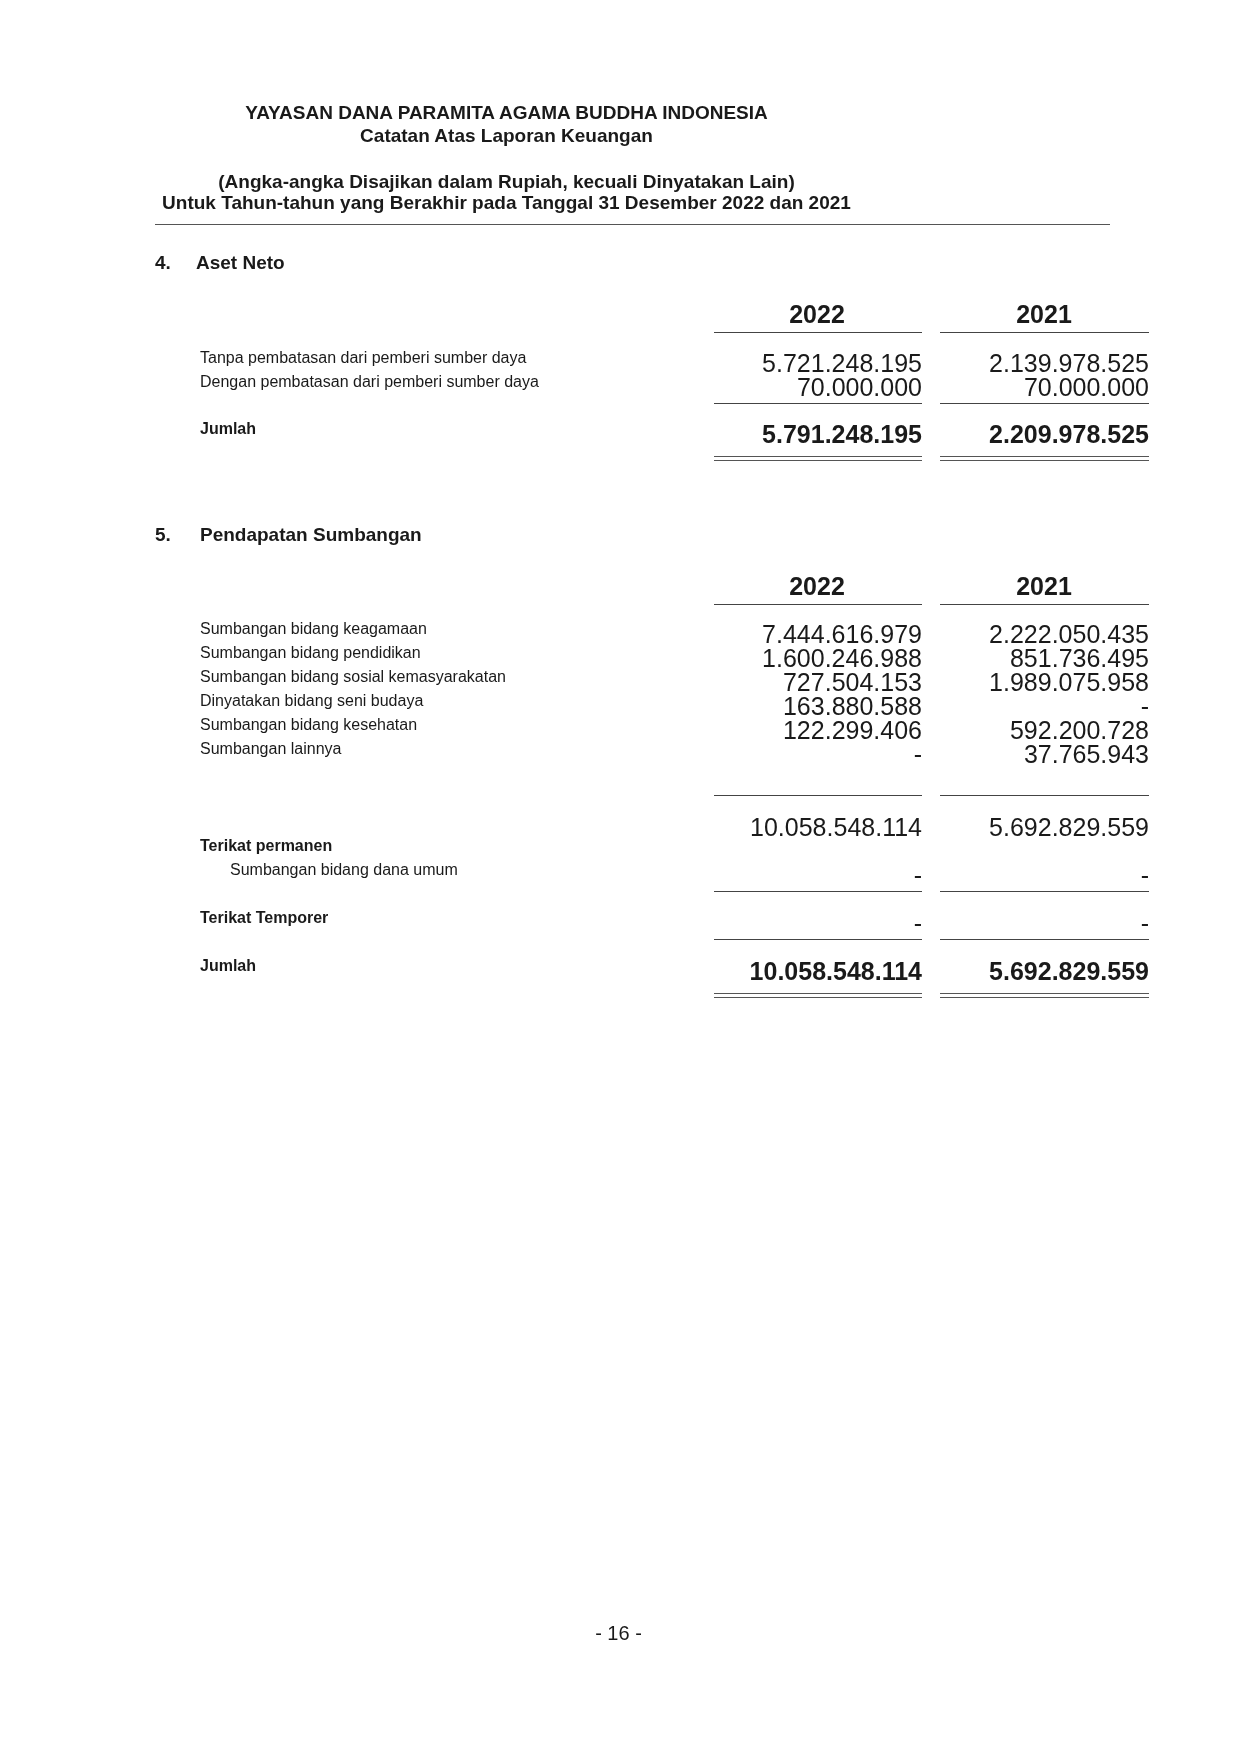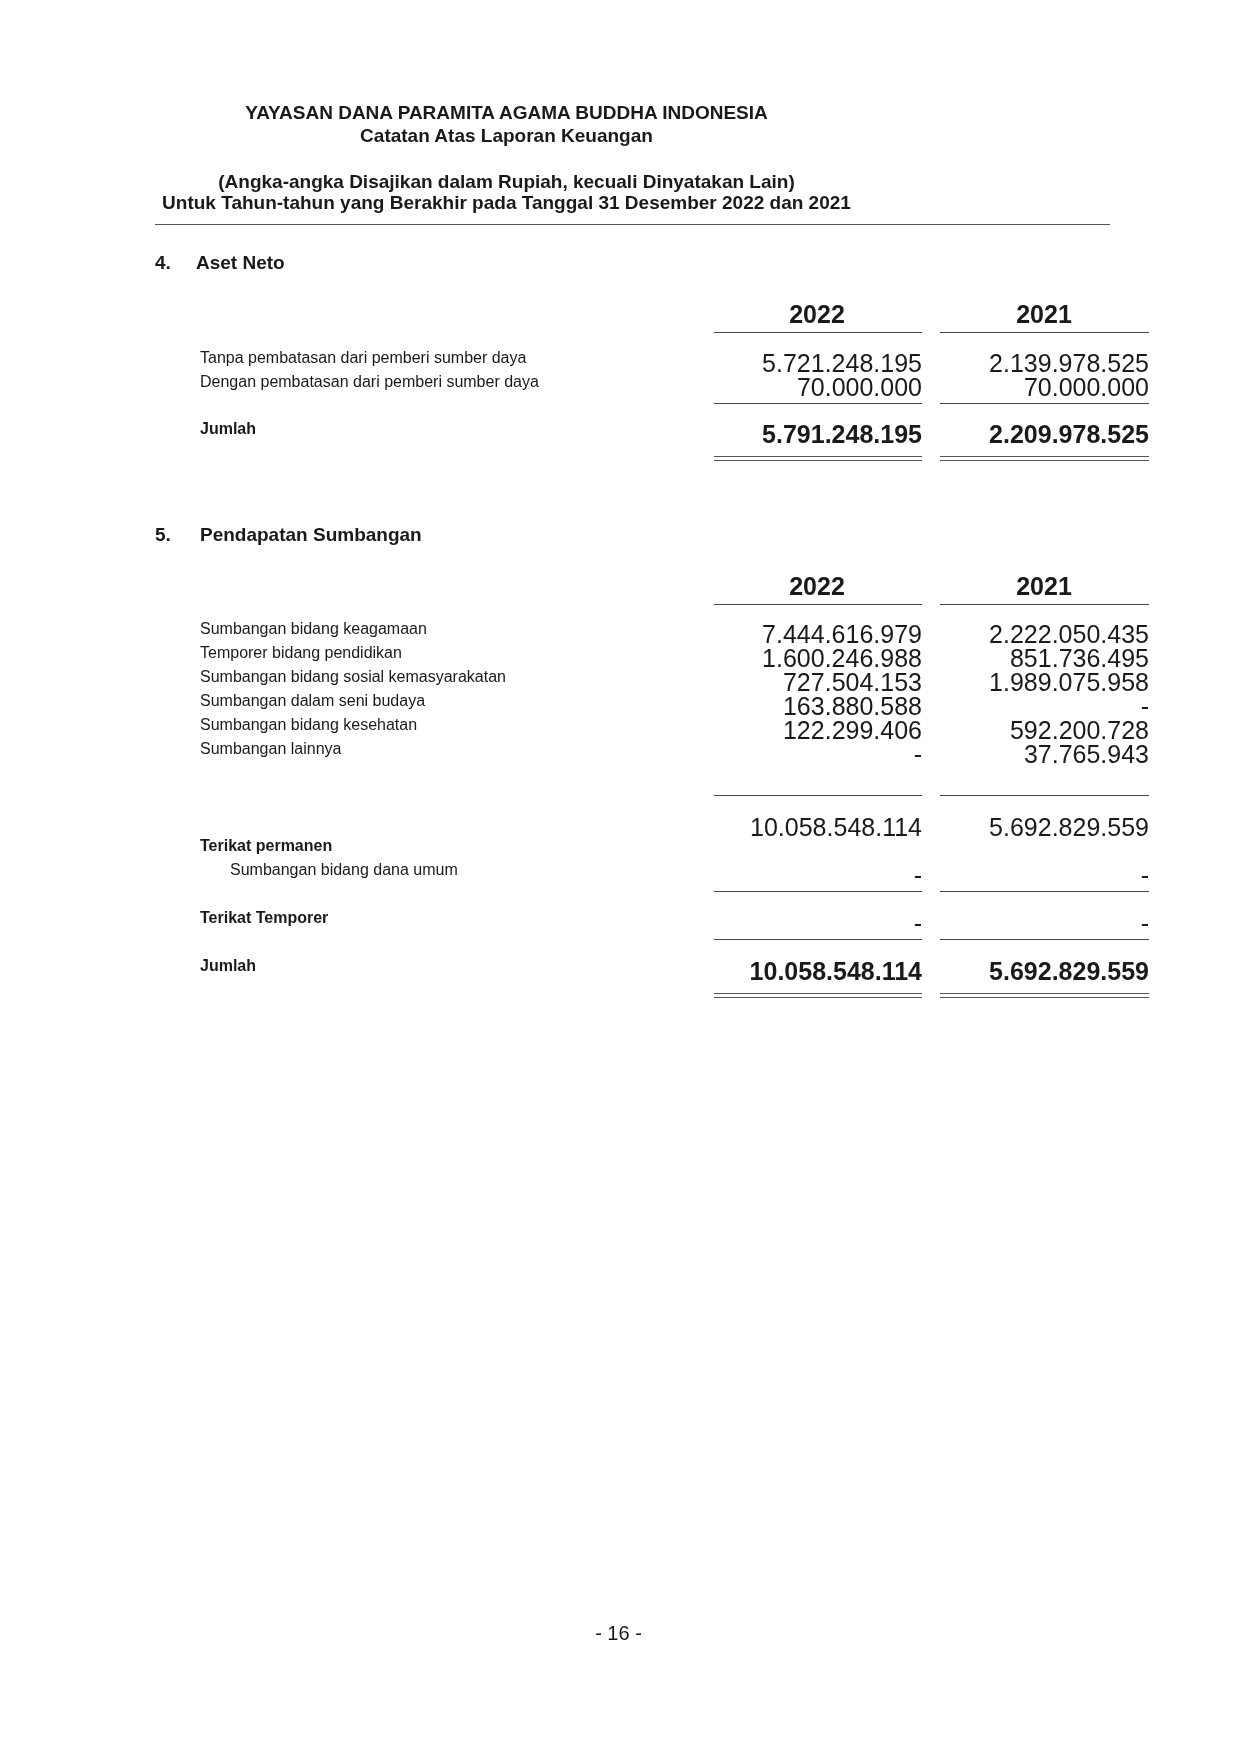--- a/index.html
+++ b/index.html
@@ -70,31 +70,31 @@
   <div class="num b" style="top:572px; width:150px; left:969px; text-align:center;">2021</div>
   <div class="rule r1" style="top:604px;"></div>
   <div class="rule r2" style="top:604px;"></div>
 
   <div>
     <div class="t" style="left:200px; top:620px;">Sumbangan bidang keagamaan</div>
     <div class="num c1" style="top:620px;">7.444.616.979</div>
     <div class="num c2" style="top:620px;">2.222.050.435</div>
   </div>
   <div>
-    <div class="t" style="left:200px; top:644px;">Temporer bidang pendidikan</div>
+    <div class="t" style="left:200px; top:644px;">Sumbangan bidang pendidikan</div>
     <div class="num c1" style="top:644px;">1.600.246.988</div>
     <div class="num c2" style="top:644px;">851.736.495</div>
   </div>
   <div>
     <div class="t" style="left:200px; top:668px;">Sumbangan bidang sosial kemasyarakatan</div>
     <div class="num c1" style="top:668px;">727.504.153</div>
     <div class="num c2" style="top:668px;">1.989.075.958</div>
   </div>
   <div>
-    <div class="t" style="left:200px; top:692px;">Sumbangan dalam seni budaya</div>
+    <div class="t" style="left:200px; top:692px;">Dinyatakan bidang seni budaya</div>
     <div class="num c1" style="top:692px;">163.880.588</div>
     <div class="num c2" style="top:692px;">-</div>
   </div>
   <div>
     <div class="t" style="left:200px; top:716px;">Sumbangan bidang kesehatan</div>
     <div class="num c1" style="top:716px;">122.299.406</div>
     <div class="num c2" style="top:716px;">592.200.728</div>
   </div>
   <div>
     <div class="t" style="left:200px; top:740px;">Sumbangan lainnya</div>

